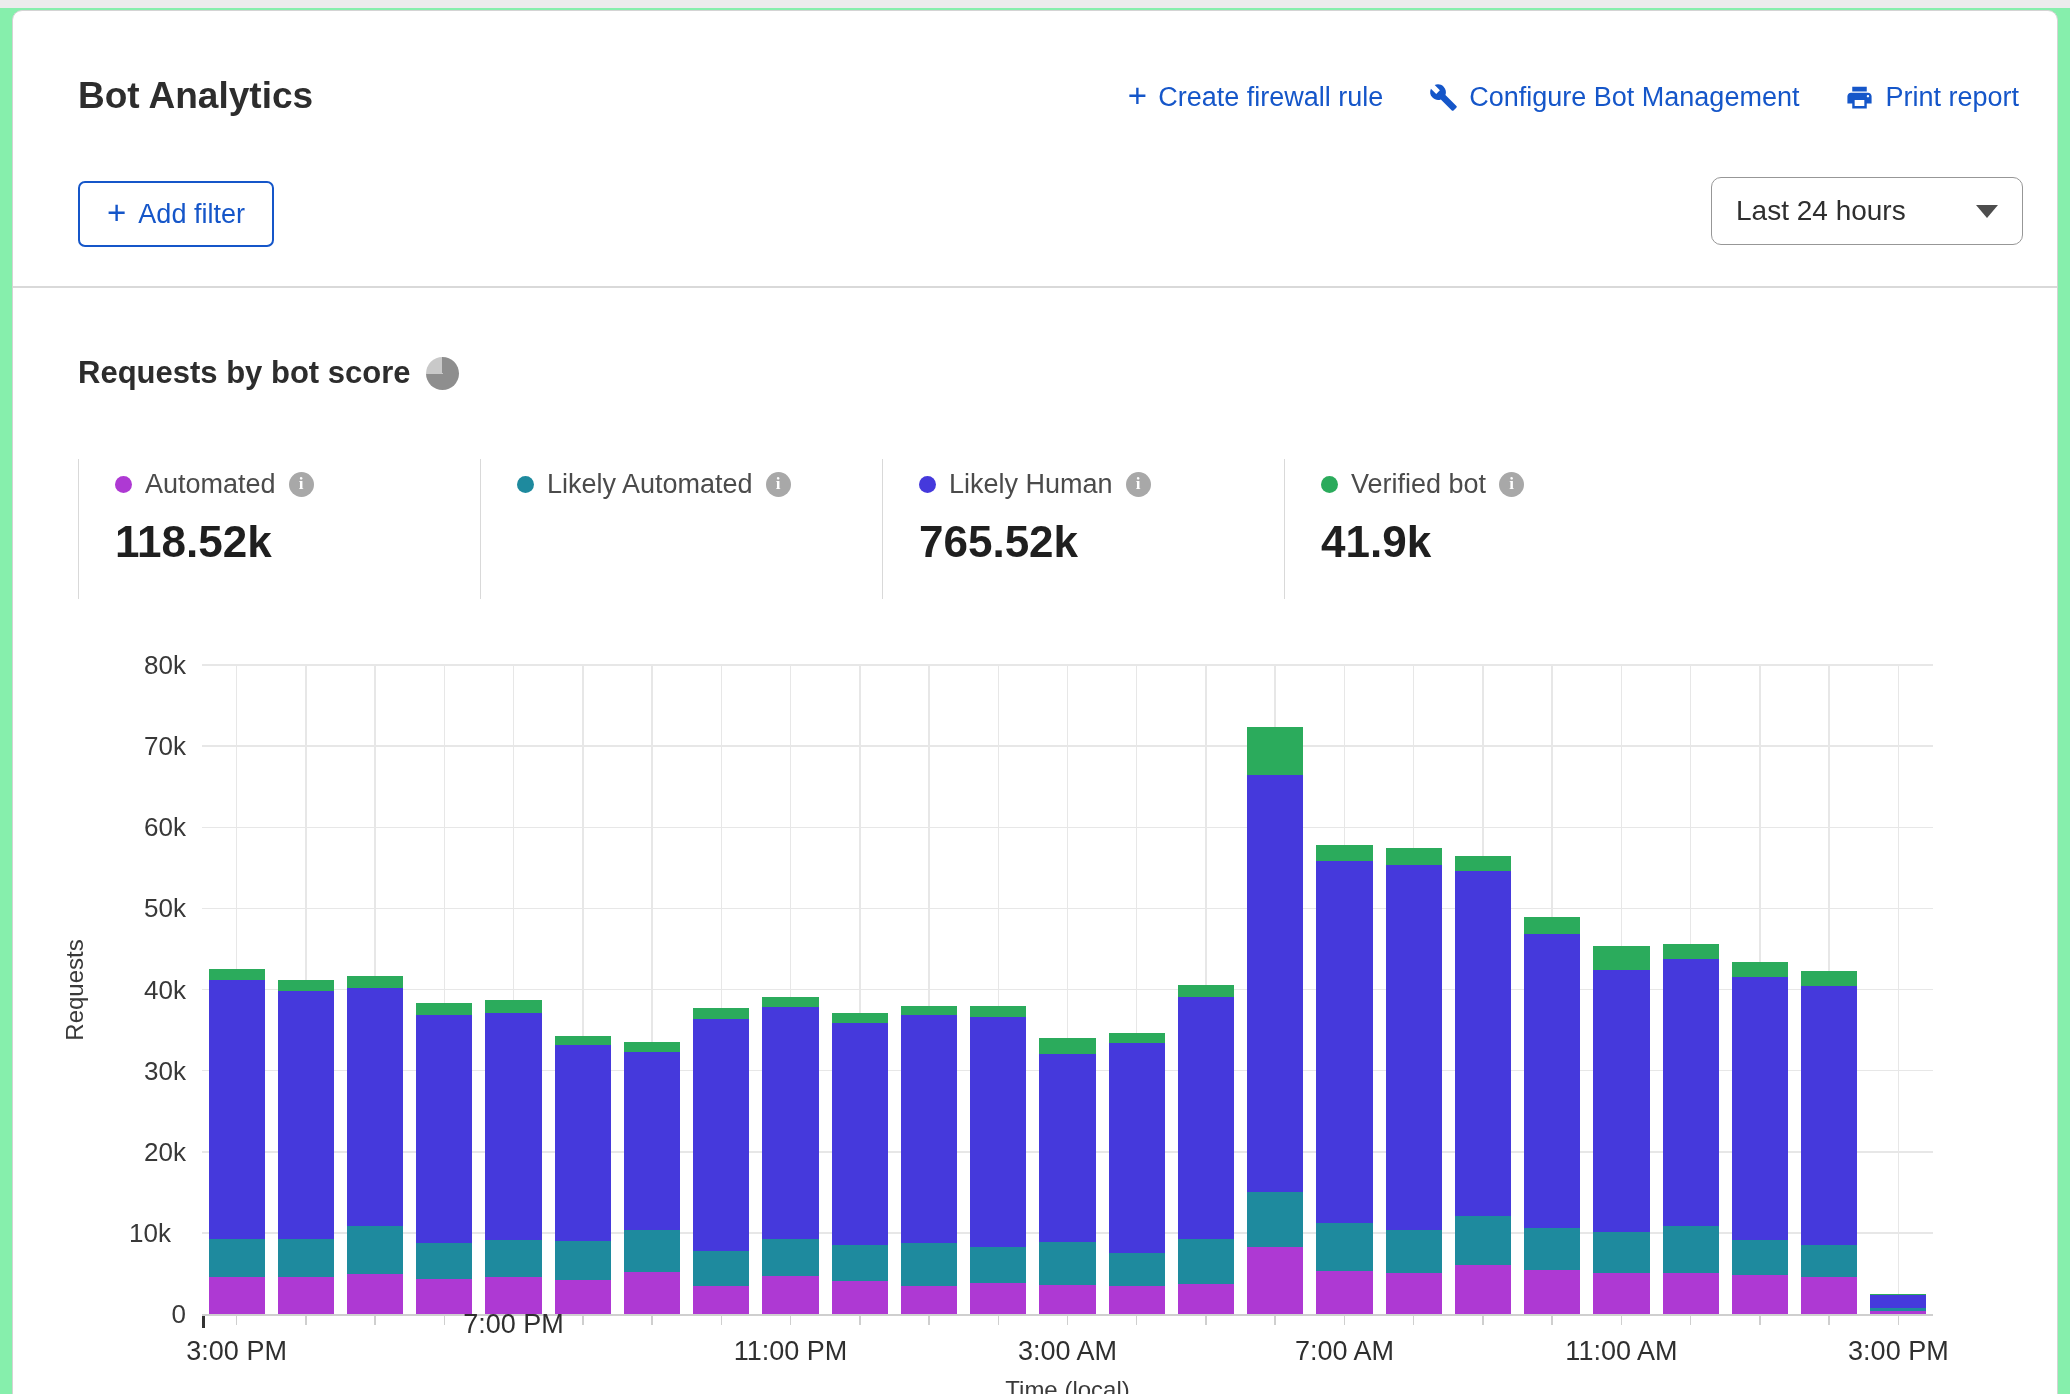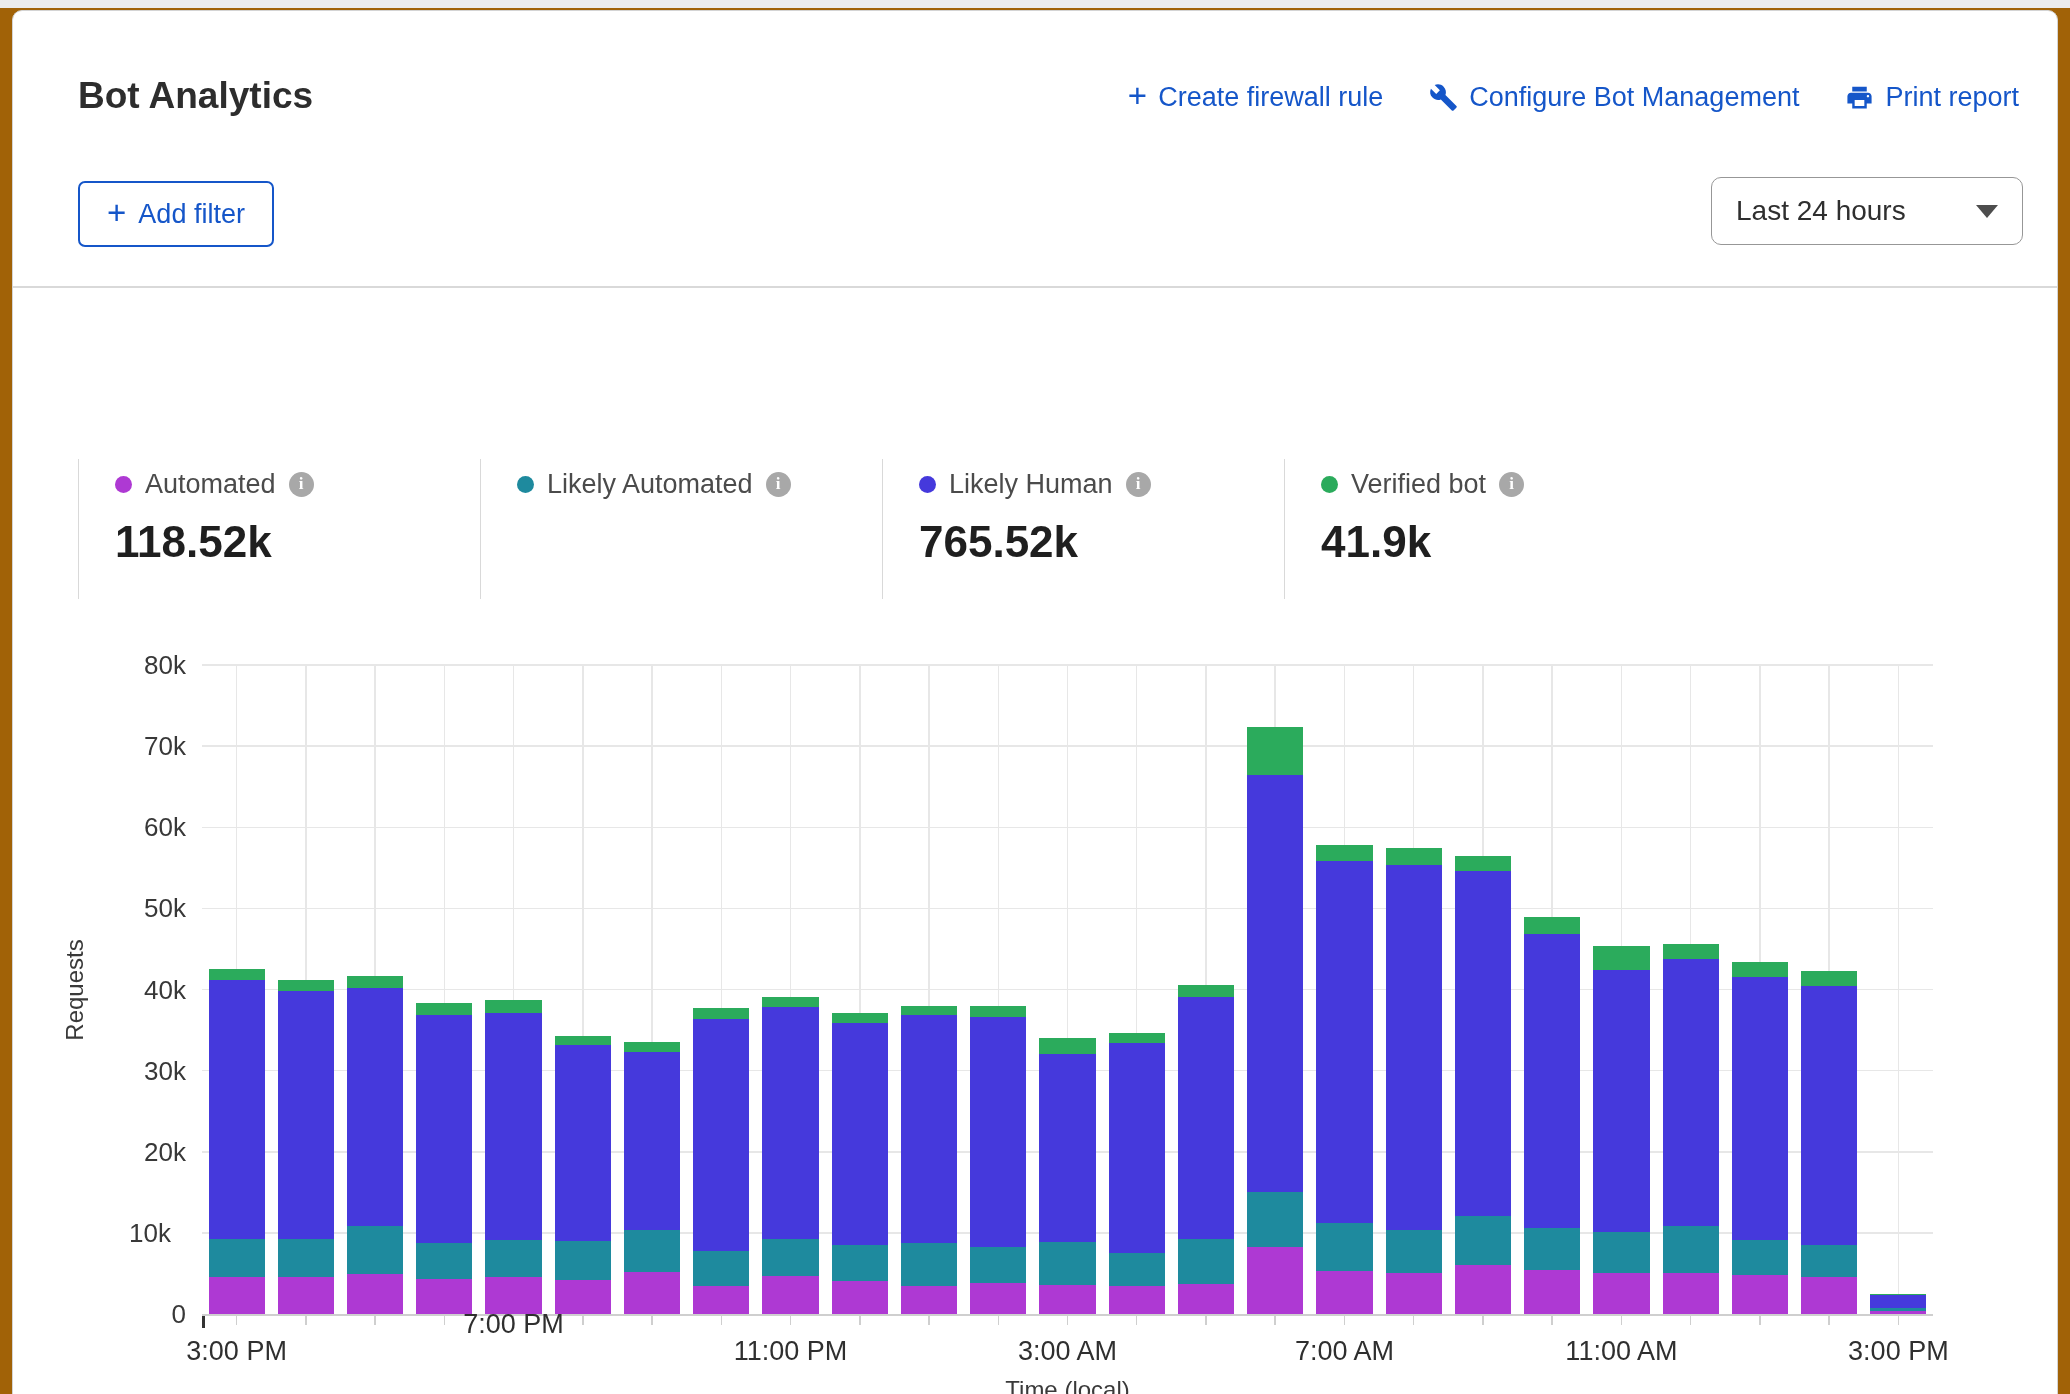--- a/index.html
+++ b/index.html
@@ -1,17 +1,17 @@
 <!DOCTYPE html>
 <html><head>
 <meta charset="utf-8">
 <style>
   * { box-sizing: border-box; margin: 0; padding: 0; }
   html,body { background:#fff; font-family:"Liberation Sans", sans-serif; }
-  .page { position:relative; width:2070px; height:1394px; overflow:hidden; background:#a16207; }
+  .page { position:relative; width:2070px; height:1394px; overflow:hidden; background:#86efac; }
   .top-strip { position:absolute; left:0; top:0; width:2070px; height:8px; background:#ececec; }
   .card { position:absolute; left:12px; top:10px; width:2046px; height:1500px;
           background:#fff; border:1.5px solid #d4d4d4; border-radius:10px; }
 
   
   .page-title { position:absolute; left:65px; top:64px; font-size:37px; font-weight:700; color:#2d2d2d; }
   .actions { position:absolute; right:38px; top:60px; height:52px; display:flex; align-items:center; gap:46px; }
   .action-link { display:flex; align-items:center; gap:11px; color:#1556C9; font-size:27px; font-weight:500;
                  text-decoration:none; cursor:pointer; white-space:nowrap; }
   .plus-glyph { font-size:33px; font-weight:500; line-height:1; position:relative; top:-2px; }
@@ -97,20 +97,24 @@
       <span>Add filter</span>
     </button>
 
     <div class="select-box">
       <span class="value">Last 24 hours</span>
       <span class="caret"></span>
     </div>
 
     <div class="header-divider"></div>
 
+    <div class="section-title-row">
+      <h2 class="section-title">Requests by bot score</h2>
+      <span class="pie-icon"></span>
+    </div>
 
     <div class="stats" id="stats">
         <div class="stat-col">
           <div class="stat-label-row">
             <div class="legend-dot" style="background: rgb(174, 57, 211);"></div>
             <div class="stat-label">Automated</div>
             <div class="info-icon">i</div>
           </div>
           <div class="stat-value">118.52k</div>
         </div>

